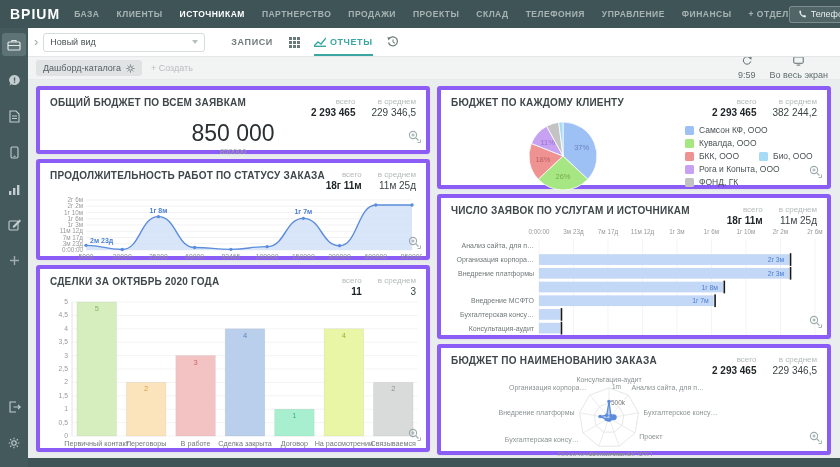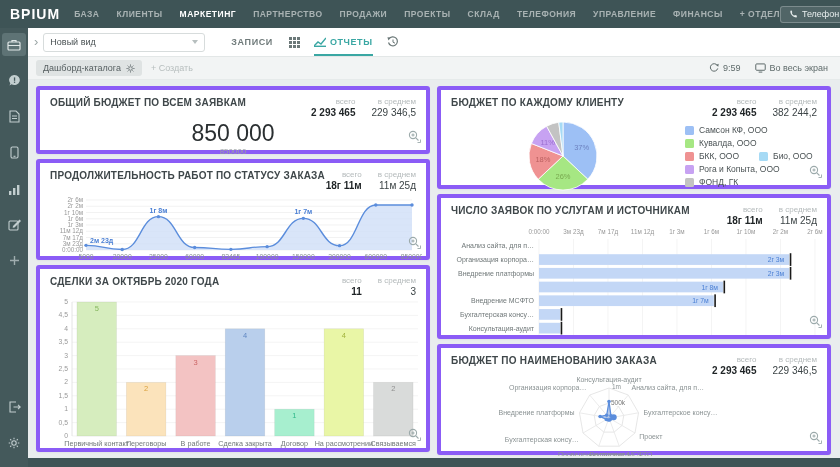--- a/index.html
+++ b/index.html
@@ -29,21 +29,21 @@
   .tab{font-size:9px;font-weight:bold;letter-spacing:.6px;color:#6e7979;cursor:pointer;}
   .tab.records{margin-left:26px;text-align:center;}
   .tab.reports{color:#3aa7a3;display:flex;align-items:center;gap:4px;height:28px;border-bottom:2px solid #3aa7a3;box-sizing:border-box;padding-top:2px;}
   .grid-ico{margin:0 14px 0 16px;cursor:pointer;}
   .hist-ico{margin-left:14px;cursor:pointer;}
   
   .toolbar2{height:22px;background:#f2f4f4;display:flex;align-items:center;padding:0 12px 0 8px;flex-shrink:0;border-bottom:1px solid #e6eaea;}
   .pill{background:#dfe3e3;border-radius:3px;height:16px;display:flex;align-items:center;gap:5px;font-size:9px;color:#555e60;padding:0 7px;cursor:pointer;}
   .create{font-size:9px;color:#b7bebe;margin-left:9px;cursor:pointer;}
   .tb2-right{margin-left:auto;display:flex;align-items:center;gap:14px;font-size:9px;color:#5f6b6b;}
-  .tb2-item{display:flex;align-items:center;gap:4px;cursor:pointer;}
+  .tb2-item{display:flex;align-items:center;gap:4px;cursor:pointer;flex-direction:column;}
   
   .dash{display:flex;gap:7px;padding:6px 8px 0 8px;}
   .col{display:flex;flex-direction:column;gap:5px;width:394px;}
   .card{background:#fff;border:4px solid #8b5cf6;border-radius:3px;box-shadow:0 1px 2px rgba(0,0,0,.04);position:relative;padding:7px 10px 2px 10px;box-sizing:border-box;}
   .card-head{display:flex;align-items:flex-start;}
   .card-title{font-size:10px;font-weight:bold;color:#3f474a;margin:0;letter-spacing:.2px;}
   .stats{margin-left:auto;display:flex;gap:16px;}
   .stat{display:flex;flex-direction:column;align-items:flex-end;}
   .sl{font-size:8px;color:#b4babb;}
   .sv{font-size:10px;color:#3c4446;margin-top:1px;}
@@ -62,21 +62,21 @@
 </head>
 <body>
 
 <div class="app">
 
   <header class="topbar">
     <div class="logo">BPIUM</div>
     <nav class="topnav" id="topnav">
         <div class="nav-item">БАЗА</div>
         <div class="nav-item">КЛИЕНТЫ</div>
-        <div class="nav-item active">МАРКЕТИНГ</div>
+        <div class="nav-item active">ИСТОЧНИКАМ</div>
         <div class="nav-item">ПАРТНЕРСТВО</div>
         <div class="nav-item">ПРОДАЖИ</div>
         <div class="nav-item">ПРОЕКТЫ</div>
         <div class="nav-item">СКЛАД</div>
         <div class="nav-item">ТЕЛЕФОНИЯ</div>
         <div class="nav-item">УПРАВЛЕНИЕ</div>
         <div class="nav-item">ФИНАНСЫ</div>
         <div class="nav-item">+ ОТДЕЛ</div>
       </nav>
     <div class="topbar-right">

